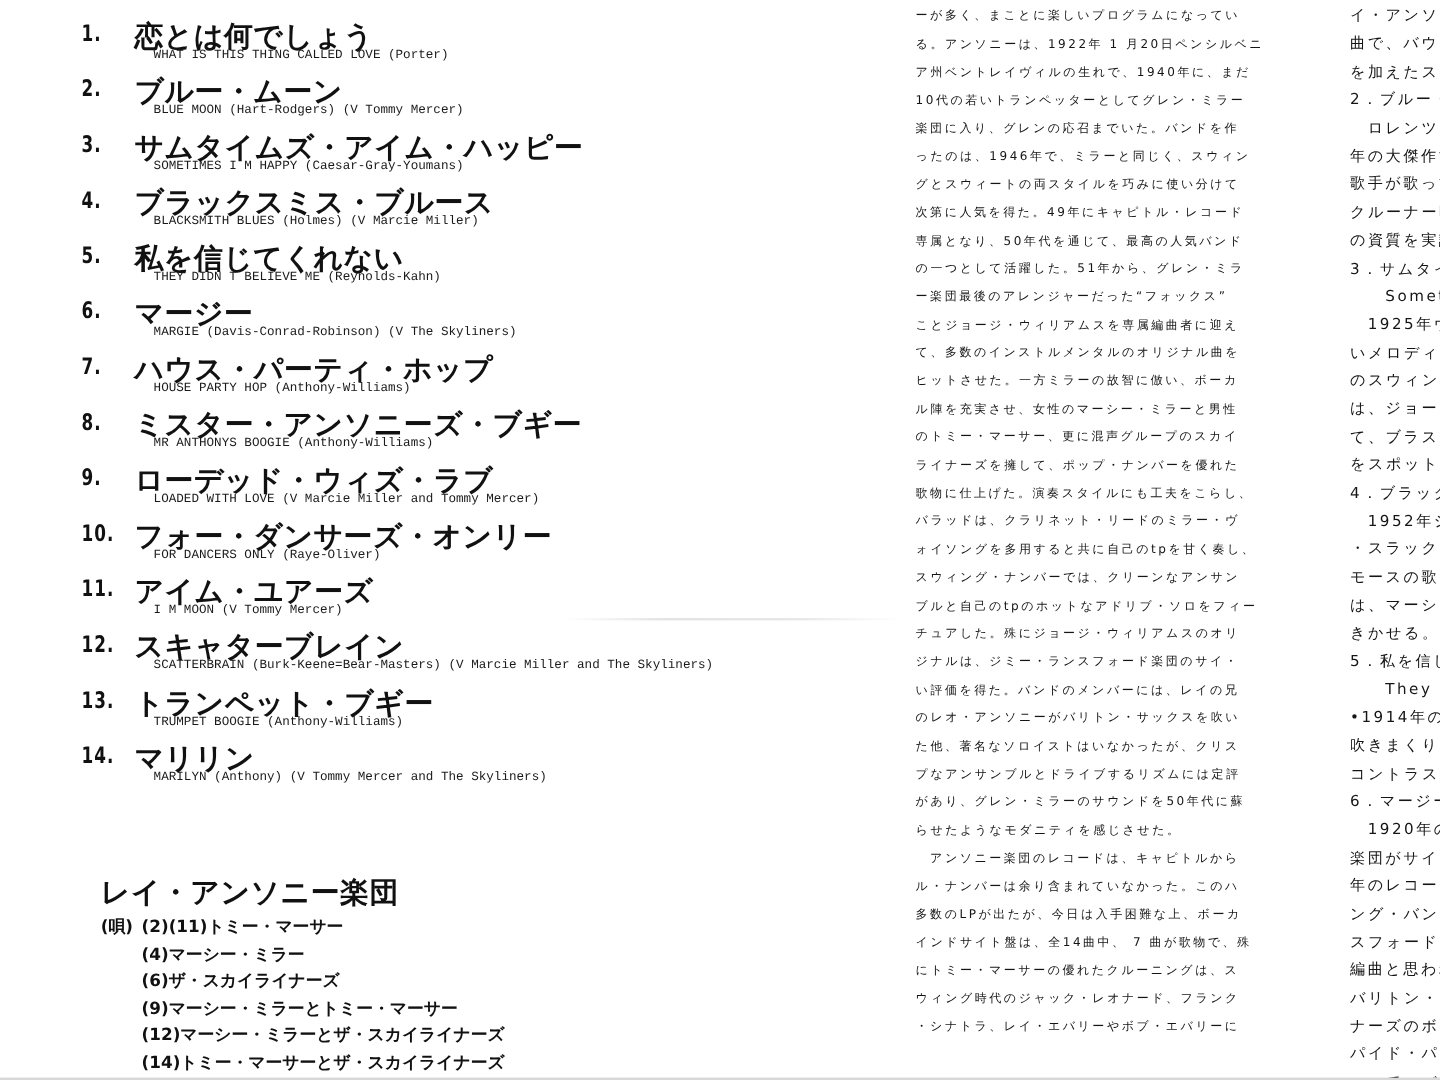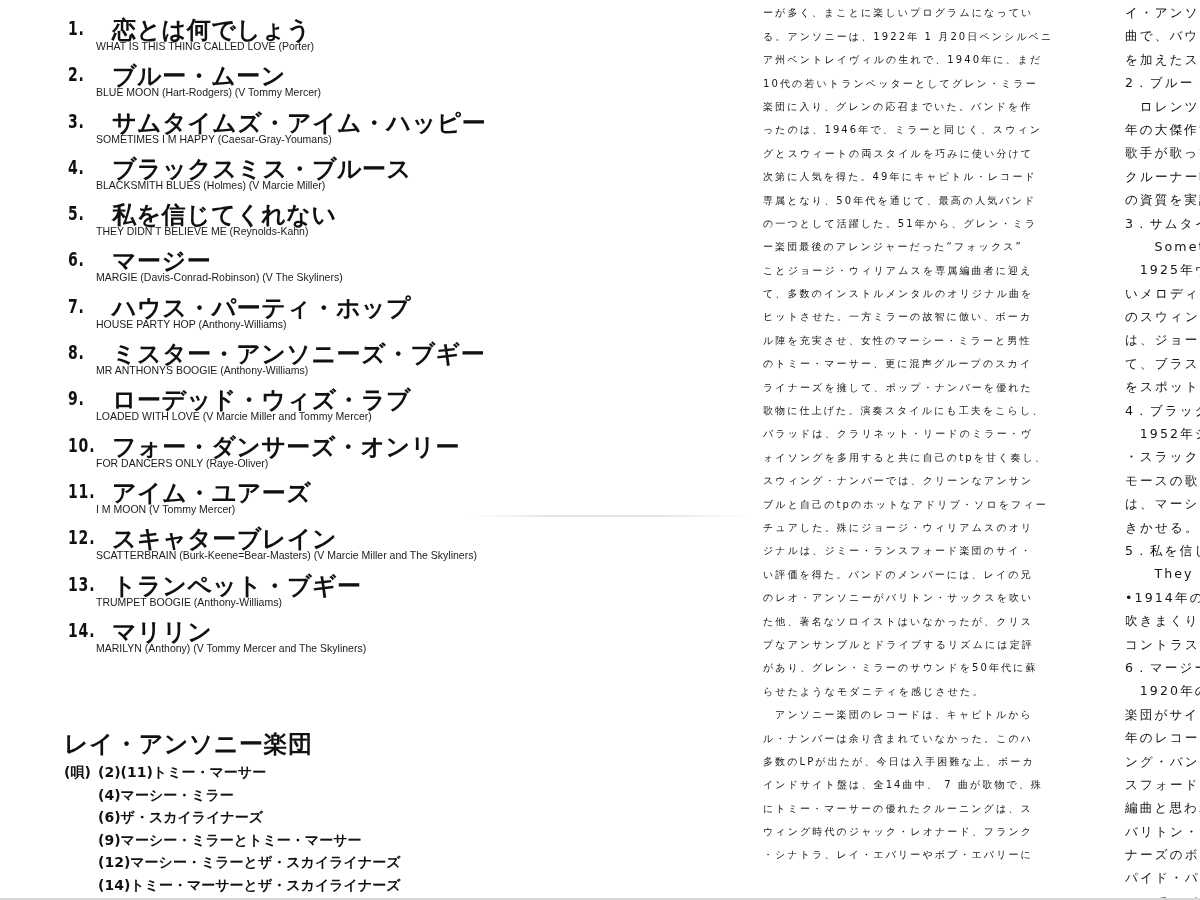--- a/index.html
+++ b/index.html
@@ -52,30 +52,30 @@
       left: 44px;
       top: 0;
       font-size: 24px;
       font-weight: bold;
       letter-spacing: 0.5px;
       color: #111;
       white-space: nowrap;
     }
     .track-en {
       position: absolute;
-      left: 28px;
+      left: 60px;
       top: 26px;
-      font-family: Liberation Sans, sans-serif;
+      font-family: Liberation Mono, monospace;
       font-size: 10.5px;
       color: #1a1a1a;
       white-space: nowrap;
     }
     .band-block {
       position: absolute;
-      left: 64px;
+      left: 84px;
       top: 728px;
       width: 380px;
     }
     .band-name {
       font-size: 24px;
       font-weight: bold;
       color: #111;
       letter-spacing: 0.5px;
       white-space: nowrap;
       margin-bottom: 4px;

